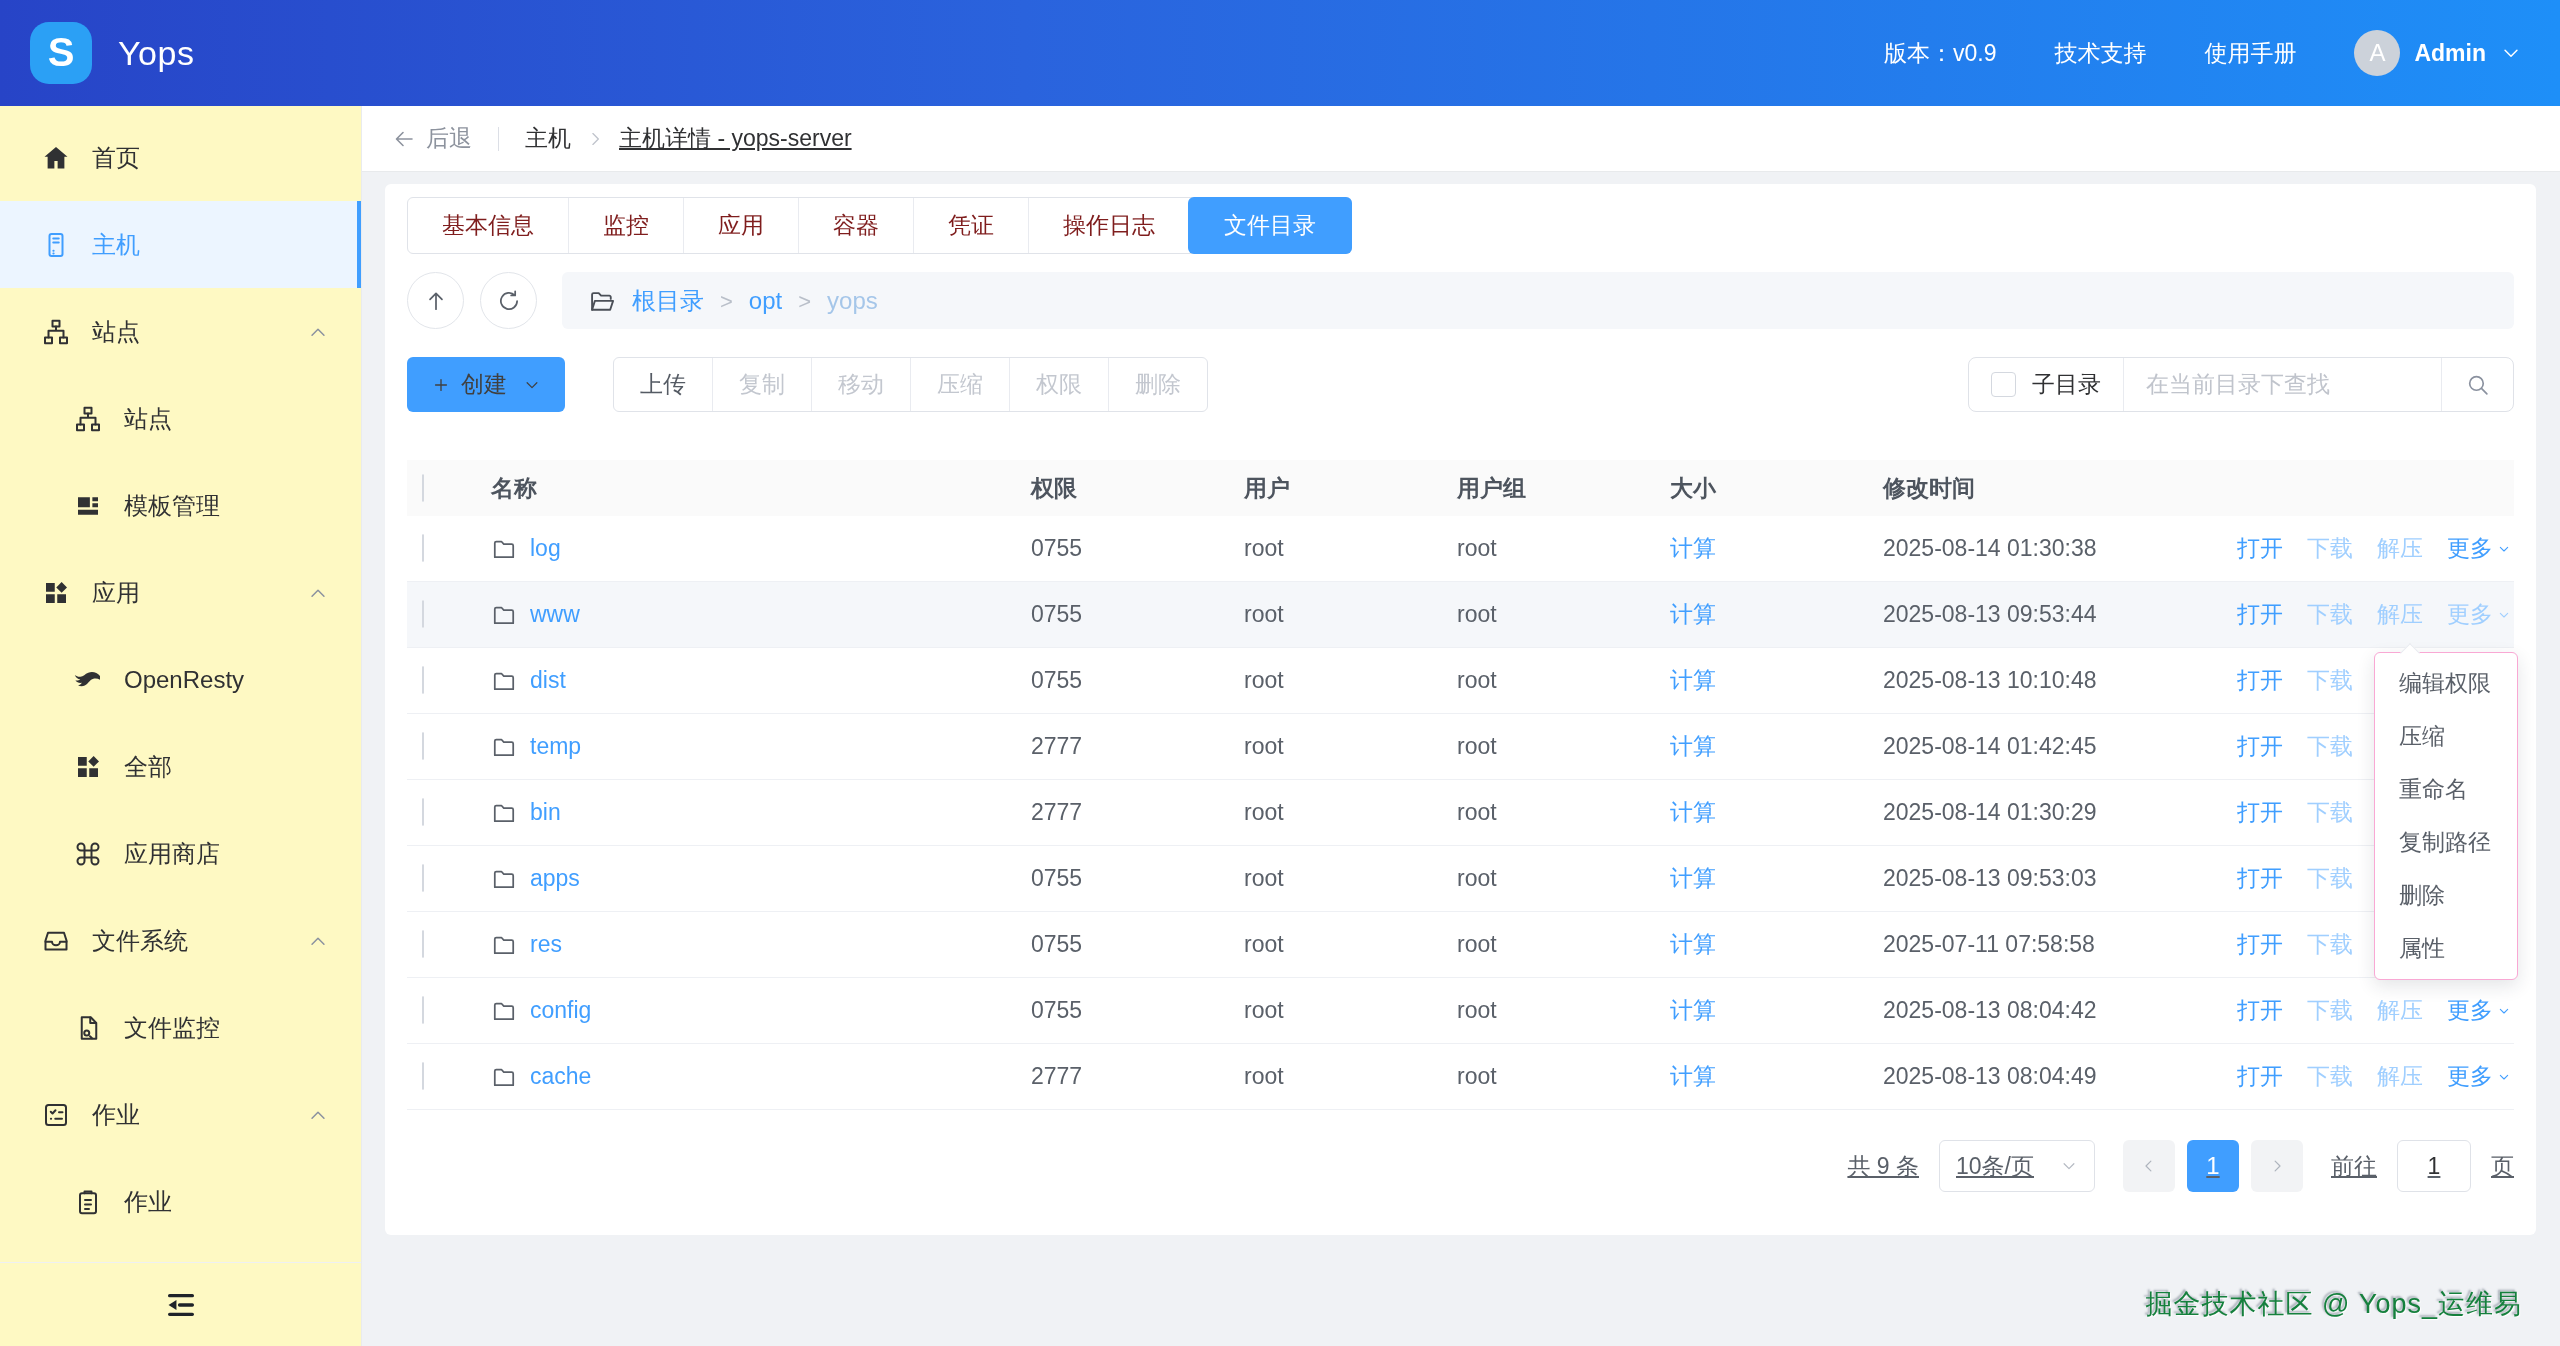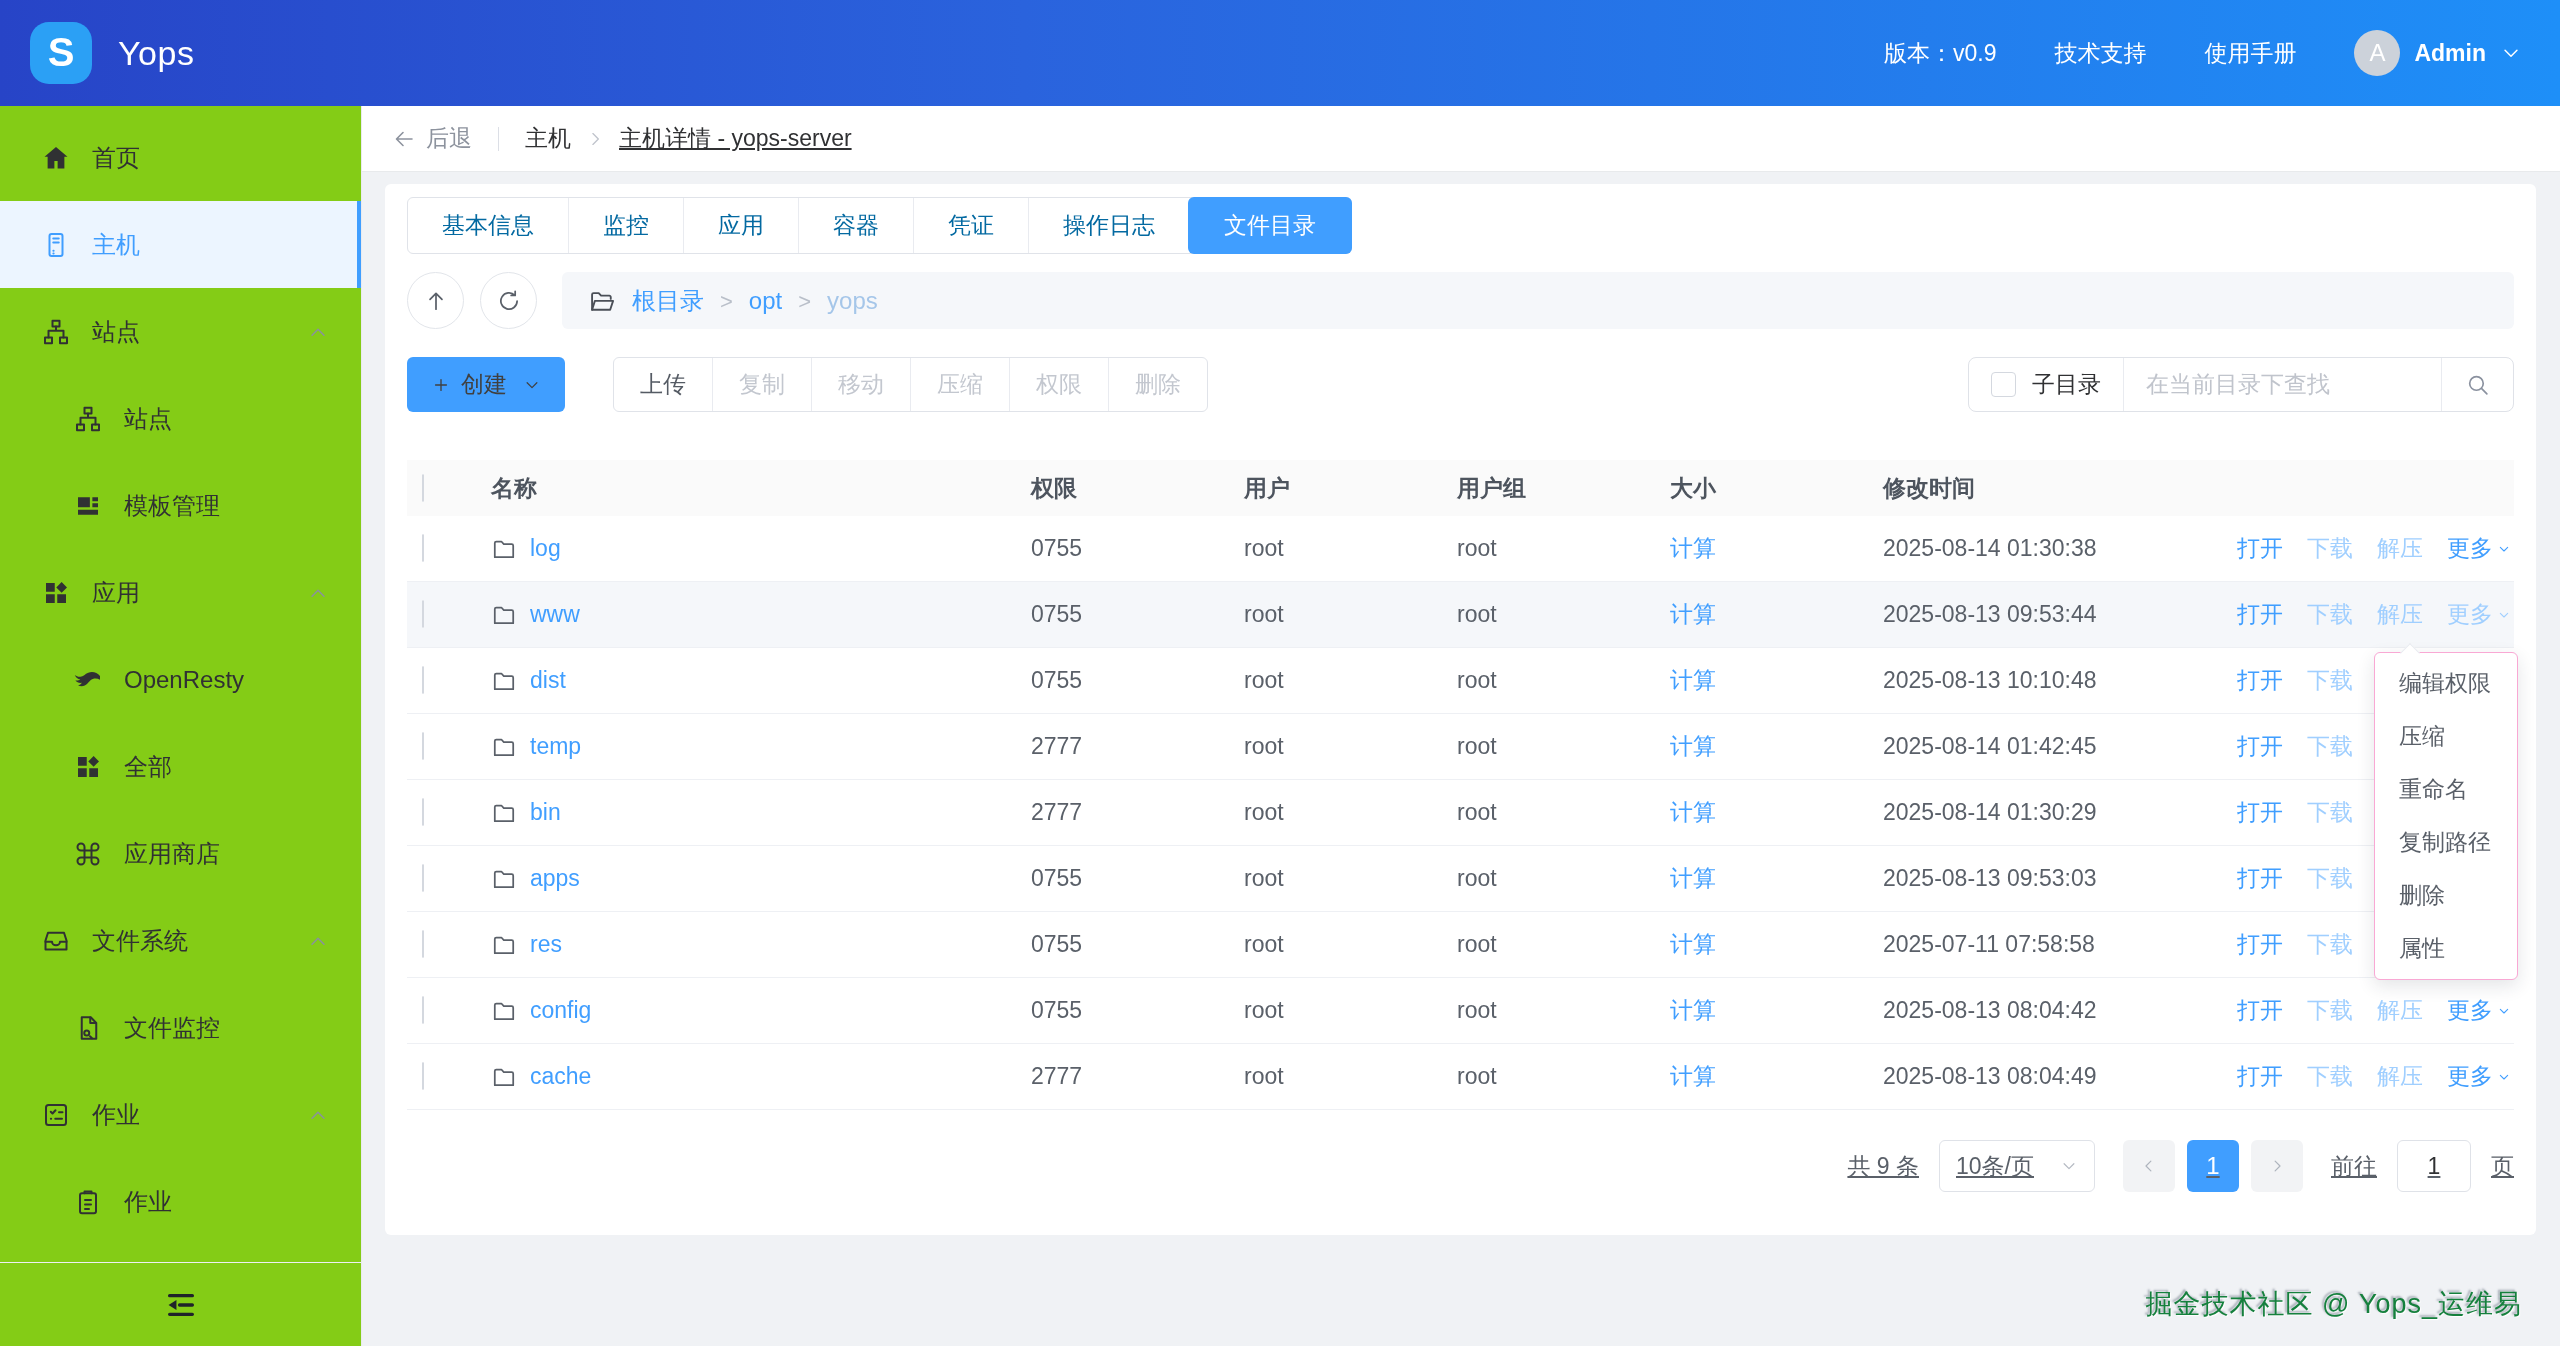--- a/index.html
+++ b/index.html
@@ -14,21 +14,21 @@
   .logo-glyph { color:#fff; font-size:40px; font-weight:bold; transform:translateY(-1px); }
   .logo-text { color:#fff; font-size:34px; margin-left:26px; letter-spacing:.5px; }
   .header-right { margin-left:auto; display:flex; align-items:center; gap:58px; color:#fff; font-size:23px; }
   .header-link { cursor:pointer; }
   .user-chip { display:flex; align-items:center; gap:14px; cursor:pointer; }
   .avatar { width:46px; height:46px; border-radius:50%; background:#ccd2da; color:#fff; font-size:24px; display:flex; align-items:center; justify-content:center; }
   .user-name { font-weight:700; }
   .user-chip .ic { width:22px; height:22px; }
 
   
-  .sidebar { position:absolute; top:106px; left:0; width:362px; bottom:0; background:#84cc16; border-right:1px solid #e9ebee; padding-top:8px; z-index:20; }
+  .sidebar { position:absolute; top:106px; left:0; width:362px; bottom:0; background:#fef9c3; border-right:1px solid #e9ebee; padding-top:8px; z-index:20; }
   .menu-item { height:87px; display:flex; align-items:center; padding-left:41px; position:relative; font-size:24px; color:#303133; cursor:pointer; }
   .menu-item .mi-icon { width:30px; height:30px; margin-right:21px; flex:none; }
   .menu-item.level2 { padding-left:73px; }
   .menu-item.active { background:#ecf5ff; color:#409eff; }
   .menu-item.active::after { content:""; position:absolute; right:0; top:0; bottom:0; width:4px; background:#409eff; }
   .menu-item .chevron { position:absolute; right:32px; width:22px; height:22px; color:#8a919f; }
   .sidebar-footer { position:absolute; left:0; right:0; bottom:0; height:84px; border-top:1px solid #eef0f3; display:flex; align-items:center; justify-content:center; }
   .collapse-btn { width:34px; height:34px; color:#1f2329; cursor:pointer; }
 
   
@@ -39,21 +39,21 @@
   .bc-divider { width:1px; height:24px; background:#dcdfe6; margin:0 26px; }
   .bc-section { color:#303133; cursor:pointer; }
   .bc-chevron { width:20px; height:20px; color:#c0c4cc; margin:0 14px; }
   .bc-detail { color:#303133;text-decoration:underline; }
 
   
   .card { position:absolute; left:23px; top:78px; width:2151px; height:1051px; background:#fff; border-radius:6px; padding:0 22px; }
 
   
   .tabs { margin-top:13px; display:inline-flex; height:57px; border:1px solid #e0e3e9; border-radius:6px; background:#fff; }
-  .tab { padding:0 34px; display:flex; align-items:center; font-size:23px; color:#0369a1; border-left:1px solid #e9ebf0; cursor:pointer; white-space:nowrap; }
+  .tab { padding:0 34px; display:flex; align-items:center; font-size:23px; color:#7f1d1d; border-left:1px solid #e9ebf0; cursor:pointer; white-space:nowrap; }
   .tab:first-child { border-left:none; }
   .tab.active { background:#409eff; color:#fff; border-radius:6px; margin:-1px; padding:0 36px; border-left:none; }
 
   
   .pathrow { margin-top:18px; display:flex; align-items:center; }
   .circle-btn { width:57px; height:57px; border-radius:50%; border:1px solid #e2e5ea; background:#fff; display:flex; align-items:center; justify-content:center; color:#5a6069; cursor:pointer; flex:none; }
   .circle-btn .ic { width:26px; height:26px; }
   .circle-btn + .circle-btn { margin-left:16px; }
   .pathbar { flex:1; margin-left:25px; height:57px; background:#f5f7fa; border-radius:6px; display:flex; align-items:center; padding-left:26px; font-size:24px; }
   .pathbar .ic { width:28px; height:28px; color:#4a4f57; margin-right:16px; }

